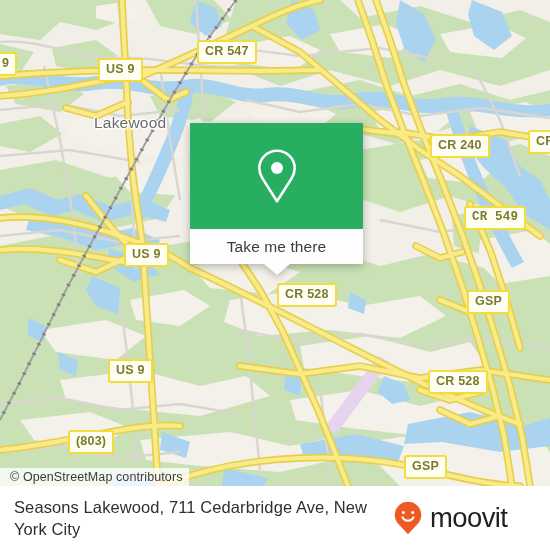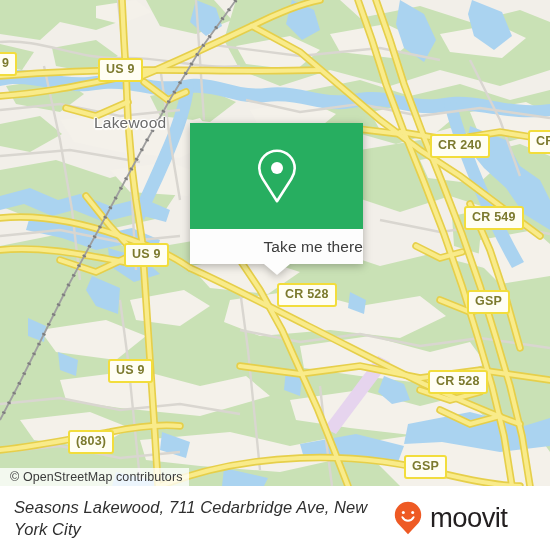--- a/index.html
+++ b/index.html
@@ -51,21 +51,21 @@
     filter: drop-shadow(0 2px 4px rgba(0,0,0,.28));
   }
   .popup-top {
     height: 106px;
     background: #27ae60;
     display: flex; align-items: center; justify-content: center;
   }
   .popup-bottom {
     height: 35px;
     background: #fdfdfd;
-    display: flex; align-items: center; justify-content: flex-end;
+    display: flex; align-items: center; justify-content: center;
     position: relative;
   }
   .popup-btn-label {
     font-size: 15.5px;
     color: #3c3c3c;
     letter-spacing: .1px;
   }
   .popup-tail {
     position: absolute;
     left: 50%; top: 100%;
@@ -117,21 +117,20 @@
     box-sizing: border-box;
     padding: 0 14px 0 14px;
   }
   .footer-title {
     flex: 1 1 auto;
     font-size: 16.5px;
     color: #2f2f2f;
     line-height: 1.35;
     letter-spacing: .1px;
     padding-right: 8px;
-    font-style: italic;
   }
   .brand {
     flex: 0 0 auto;
     display: flex; align-items: center;
     gap: 8px;
   }
   .brand-mark { width: 28px; height: 34px; display:block; }
   .brand-word { display:block; height: 30px; }
 </style>
 </head>
@@ -357,23 +356,24 @@
           <path d="M236,0 L200,50 L172,96 L146,142 L120,190 L94,238 L68,286
                    L44,334 L20,382 L0,420" stroke="#7d7d7d" stroke-width="3.6" fill="none" stroke-dasharray="2 9"></path>
         </g>
       </g>
     </svg>
 
     <div class="place-label" style="left:94px; top:114px;">Lakewood</div>
 
     <div class="shield" style="left:-6px;  top:52px;">9</div>
     <div class="shield" style="left:98px;  top:58px;">US 9</div>
+    <div class="shield" style="left:197px; top:40px;">CR 547</div>
     <div class="shield" style="left:430px; top:134px;">CR 240</div>
     <div class="shield" style="left:528px; top:130px;">CR</div>
-    <div class="shield" style="left:464px; top:206px;">CR 549</div>
+    <div class="shield" style="left:464px; top:206px;font-family:Liberation Mono, monospace;">CR 549</div>
     <div class="shield" style="left:124px; top:243px;">US 9</div>
     <div class="shield" style="left:277px; top:283px;">CR 528</div>
     <div class="shield" style="left:467px; top:290px;">GSP</div>
     <div class="shield" style="left:108px; top:359px;">US 9</div>
     <div class="shield" style="left:428px; top:370px;">CR 528</div>
     <div class="shield" style="left:68px;  top:430px;">(803)</div>
     <div class="shield" style="left:311px; top:498px;">NJ 70</div>
     <div class="shield" style="left:404px; top:455px;">GSP</div>
 
     <div class="popup">

